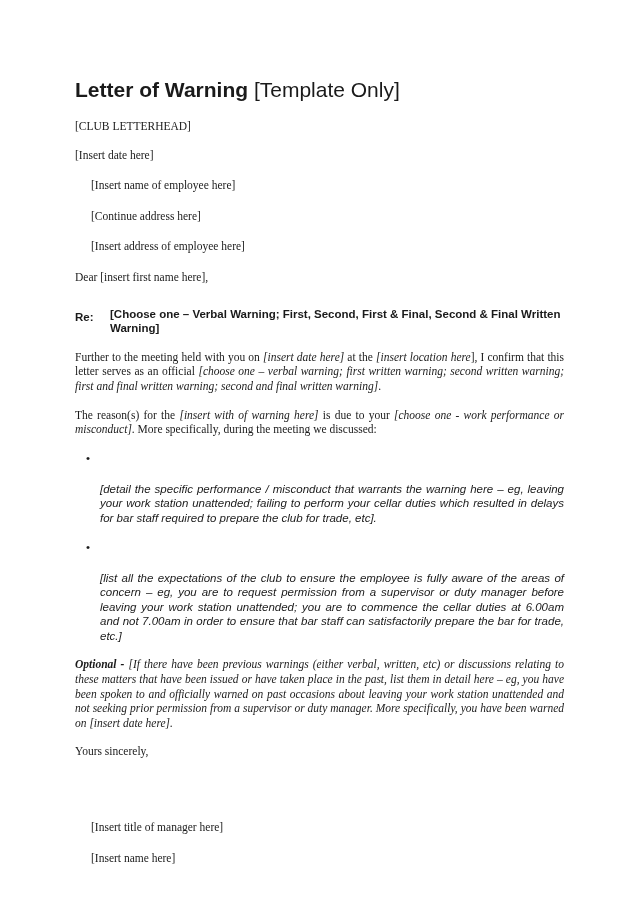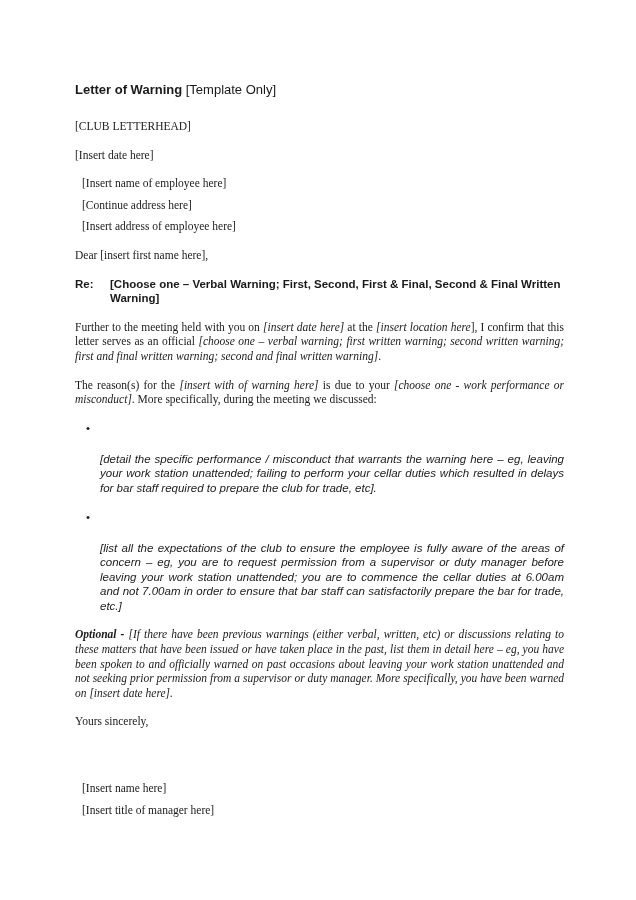--- a/index.html
+++ b/index.html
@@ -9,36 +9,36 @@
     box-sizing: border-box;
     background: #ffffff;
     padding: 80px 72px 0 75px;
     font-family: "Liberation Sans", sans-serif;
     font-size: 11.5px;
     line-height: 14.6px;
     color: #1a1a1a;
     overflow: hidden;
   }
   .title {
-    font-size: 13px;
+    font-size: 21px;
     line-height: 20px;
     font-weight: normal;
     margin: 0 0 19px 0;
   }
   .title .b { font-weight: bold; }
   p { margin: 0 0 14px 0; font-family: Liberation Serif, serif; }
-  .tight p, p.tight { margin: 7px; }
+  .tight p, p.tight { margin: 16px; }
   .block { margin: 0 0 14px 0; }
   .just { text-align: justify; }
   .i { font-style: italic; }
   .b { font-weight: bold; }
   .bi { font-weight: bold; font-style: italic; }
-  .re-line { display: flex; font-weight: bold; margin: 0 0 14px 0; }
+  .re-line { display: flex; font-weight: bold; margin: 0 0 14px 0; align-items: center; }
   .re-label { width: 35px; flex: 0 0 35px; }
-  .re-subject { flex: 1; }
+  .re-subject { flex: 1; margin-top: 8px; }
   .bullet { display: flex; margin: 0 0 14px 0; }
   .bullet .dot { flex: 0 0 25px; padding-left: 11px; box-sizing: border-box; }
   .bullet .bt { flex: 1; text-align: justify; font-style: italic; margin-top: 31px; }
   .sig-space { height: 31px; }
 </style>
 </head>
 <body>
 
 <div class="page">
 
@@ -77,17 +77,17 @@
   </div>
 
   <p class="just"><span class="bi">Optional - </span><span class="i">[If there have been previous warnings (either verbal, written, etc) or discussions relating to these matters that have been issued or have taken place in the past, list them in detail here – eg, you have been spoken to and officially warned on past occasions about leaving your work station unattended and not seeking prior permission from a supervisor or duty manager. More specifically, you have been warned on [insert date here]</span><span class="i">.</span></p>
 
 
   <p>Yours sincerely,</p>
 
   <div class="sig-space"></div>
 
   <div class="block">
+    <p class="tight">[Insert title of manager here]</p>
     <p class="tight">[Insert name here]</p>
-    <p class="tight">[Insert title of manager here]</p>
   </div>
 
 </div>
 
 </body></html>

